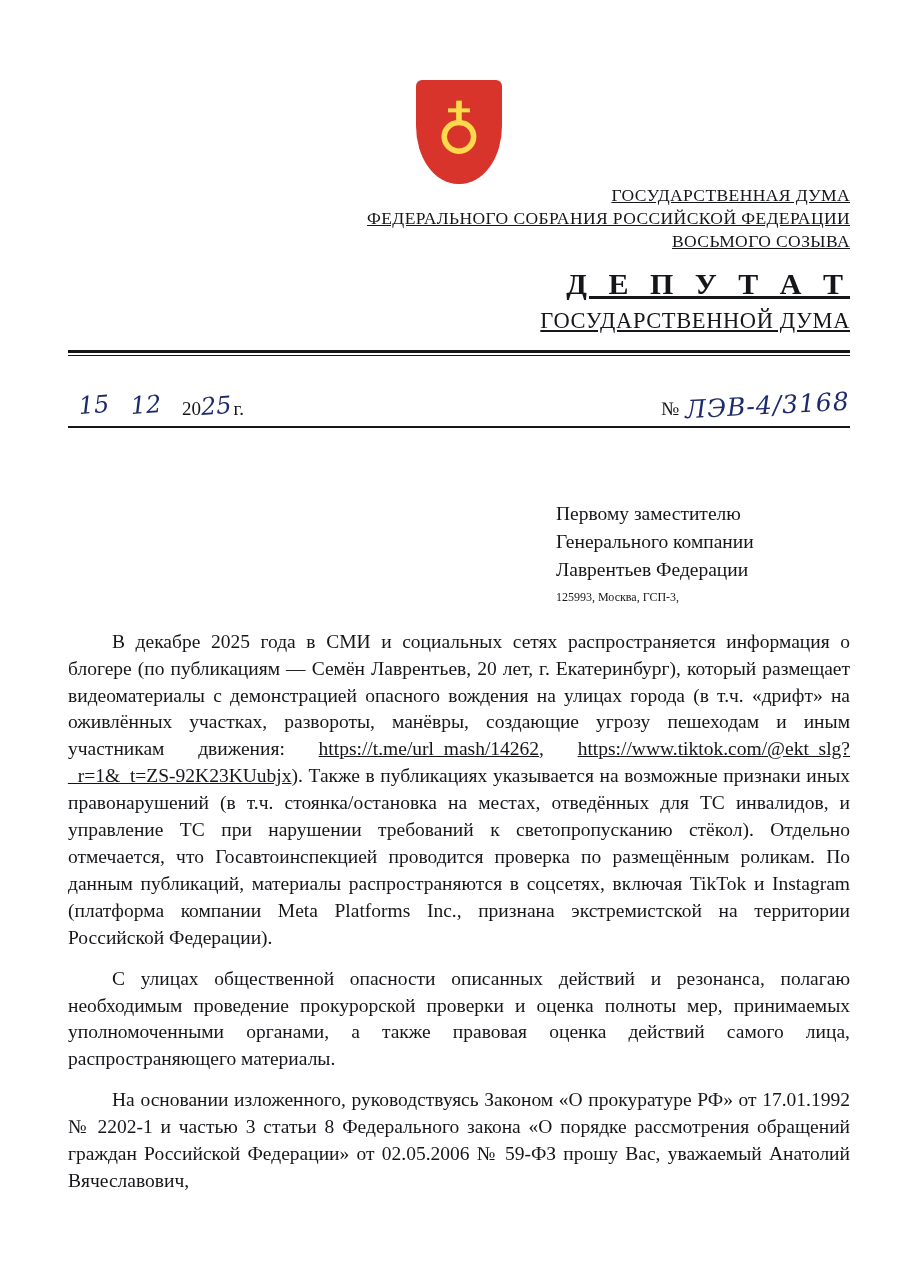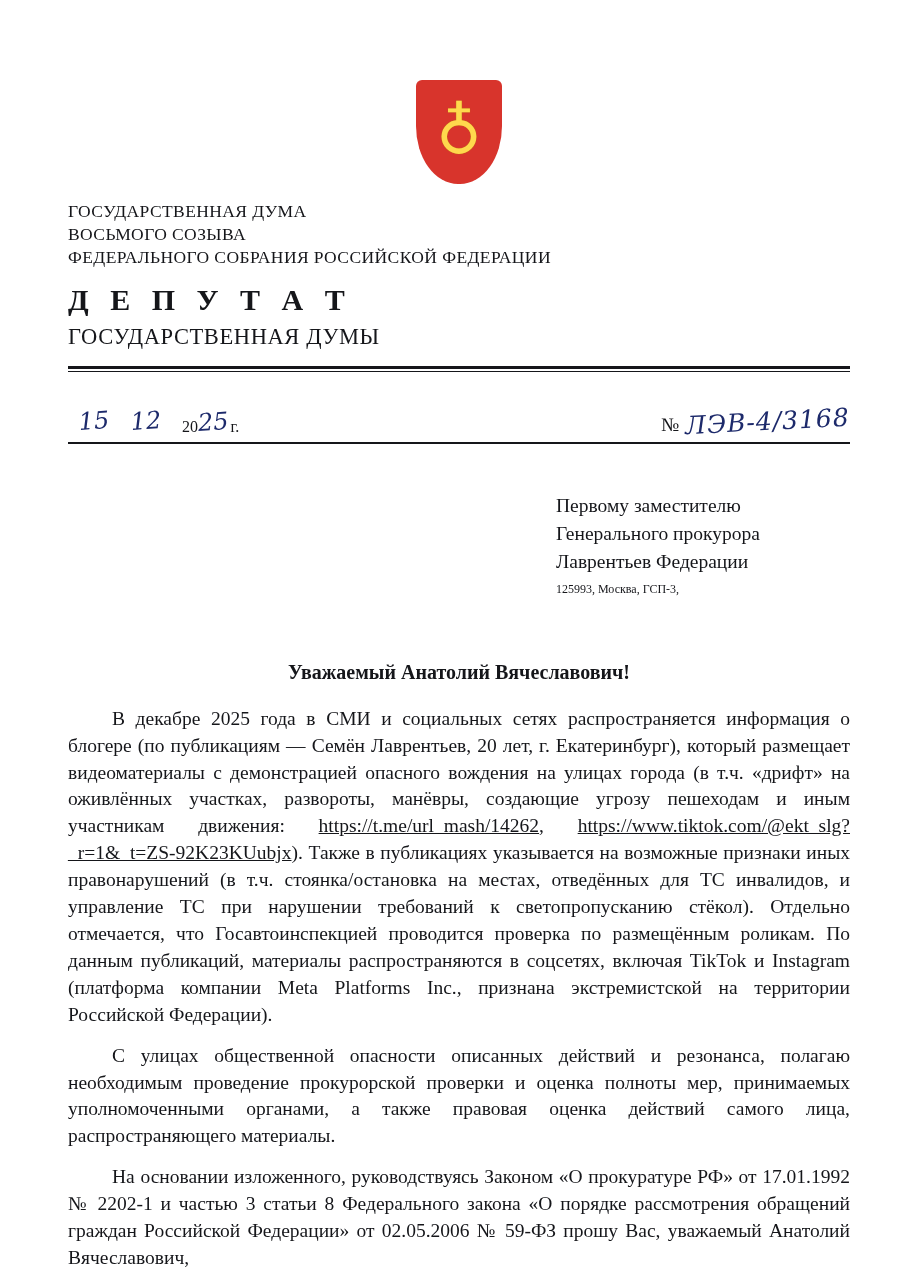--- a/index.html
+++ b/index.html
@@ -45,22 +45,22 @@
     top: 50%;
     transform: translate(-50%, -50%);
     font-size: 62px;
     line-height: 1;
     color: #ffd84d;
     text-shadow: 0 0 1px #b08d10;
   }
 
   
   .header-block {
-    margin-top: 16px;
-    text-align: left;
+    text-align: right;
+    text-decoration: underline;
   }
   .hdr-line {
     font-size: 17.5px;
     letter-spacing: 0.4px;
     line-height: 1.32;
   }
   .deputat {
     margin-top: 14px;
     font-size: 30px;
     font-weight: bold;
@@ -105,21 +105,21 @@
     color: #1d2a6b;
     transform: rotate(-4deg);
     display: inline-block;
   }
   .date-slot {
     width: 52px;
     text-align: center;
     border-bottom: 1px solid transparent;
   }
   .year-label {
-    font-size: 16px;
+    font-size: 19px;
     margin-left: 10px;
   }
   .num-group {
     display: flex;
     align-items: flex-end;
     font-size: 19px;
   }
   .num-sign { margin-right: 6px; }
   .num-val {
     font-family: "DejaVu Serif", serif;
@@ -132,21 +132,21 @@
   }
 
   .rule-under-meta {
     margin-top: 6px;
     height: 2px;
     background: #15161a;
   }
 
   
   .addressee {
-    margin-top: 48px;
+    margin-top: 72px;
     margin-left: 488px;
     font-size: 19.5px;
     line-height: 1.42;
     font-family: Liberation Serif, serif;
   }
   .addressee .name {
     font-weight: bold;
     margin-top: 12px;
     font-size: 19.5px;
   }
@@ -188,24 +188,24 @@
 
   <div class="emblem-wrap">
     <div class="emblem">
       <div class="shield"></div>
       <div class="eagle">♁</div>
     </div>
   </div>
 
   <div class="header-block">
     <div class="hdr-line">ГОСУДАРСТВЕННАЯ ДУМА</div>
+    <div class="hdr-line">ФЕДЕРАЛЬНОГО СОБРАНИЯ РОССИЙСКОЙ ФЕДЕРАЦИИ</div>
     <div class="hdr-line">ВОСЬМОГО СОЗЫВА</div>
-    <div class="hdr-line">ФЕДЕРАЛЬНОГО СОБРАНИЯ РОССИЙСКОЙ ФЕДЕРАЦИИ</div>
     <div class="deputat">Д Е П У Т А Т</div>
-    <div class="deputat-sub">ГОСУДАРСТВЕННАЯ ДУМЫ</div>
+    <div class="deputat-sub">ГОСУДАРСТВЕННОЙ ДУМА</div>
   </div>
 
   <div class="rule-thick"></div>
   <div class="rule-thin"></div>
 
   <div class="meta-row">
     <div class="date-group">
       <span class="date-slot hand">15</span>
       <span class="date-slot hand">12</span>
       <span class="year-label">20</span>
@@ -215,26 +215,25 @@
     <div class="num-group">
       <span class="num-sign">№</span>
       <span class="num-val">ЛЭВ-4/3168</span>
     </div>
   </div>
 
   <div class="rule-under-meta"></div>
 
   <div class="addressee">
     <div>Первому заместителю</div>
-    <div>Генерального прокурора</div>
+    <div>Генерального компании</div>
     <div>Лаврентьев Федерации</div>
     <div class="addr-small">125993, Москва, ГСП-3,</div>
   </div>
 
-  <div class="salutation">Уважаемый Анатолий Вячеславович!</div>
 
   <div class="body-text">
     <p><span>В декабре 2025 года в СМИ и социальных сетях распространяется информация о блогере (по публикациям — Семён Лаврентьев, 20 лет, г. Екатеринбург), который размещает видеоматериалы с демонстрацией опасного вождения на улицах города (в т.ч. «дрифт» на оживлённых участках, развороты, манёвры, создающие угрозу пешеходам и иным участникам движения: </span><a class="lnk" href="#">https://t.me/url_mash/14262</a><span>, </span><a class="lnk" href="#">https://www.tiktok.com/@ekt_slg?_r=1&amp;_t=ZS-92K23KUubjx</a><span>). Также в публикациях указывается на возможные признаки иных правонарушений (в т.ч. стоянка/остановка на местах, отведённых для ТС инвалидов, и управление ТС при нарушении требований к светопропусканию стёкол). Отдельно отмечается, что Госавтоинспекцией проводится проверка по размещённым роликам. По данным публикаций, материалы распространяются в соцсетях, включая TikTok и Instagram (платформа компании Meta Platforms Inc., признана экстремистской на территории Российской Федерации).</span></p>
     <p>С улицах общественной опасности описанных действий и резонанса, полагаю необходимым проведение прокурорской проверки и оценка полноты мер, принимаемых уполномоченными органами, а также правовая оценка действий самого лица, распространяющего материалы.</p>
     <p>На основании изложенного, руководствуясь Законом «О прокуратуре РФ» от 17.01.1992 № 2202-1 и частью 3 статьи 8 Федерального закона «О порядке рассмотрения обращений граждан Российской Федерации» от 02.05.2006 № 59-ФЗ прошу Вас, уважаемый Анатолий Вячеславович,</p>
   </div>
 
 </div>
 
 </body></html>

